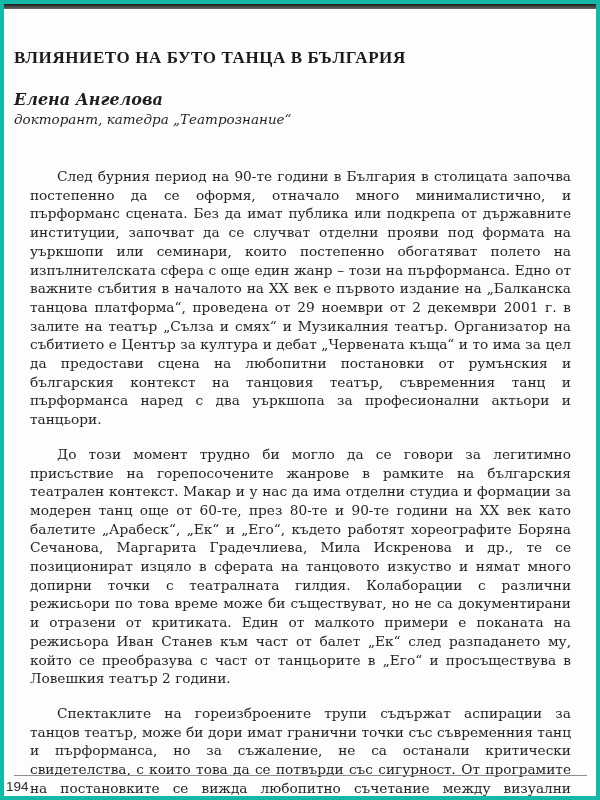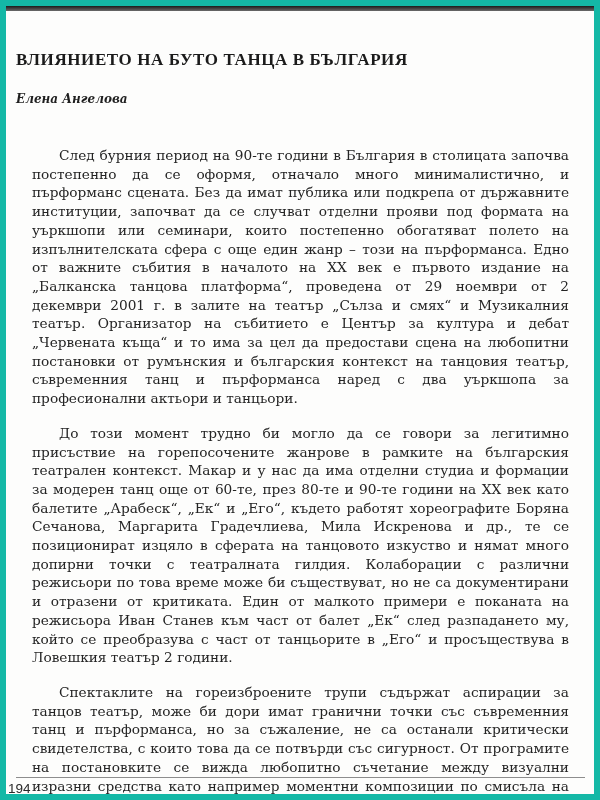--- a/index.html
+++ b/index.html
@@ -6,21 +6,21 @@
     margin: 0;
     padding: 0;
     background: #e8e8e8;
   }
   .page {
     position: relative;
     width: 600px;
     height: 800px;
     box-sizing: border-box;
     background: #fdfdfc;
-    border: 6px solid #14b8a6;
+    border: 4px solid #14b8a6;
     overflow: hidden;
     font-family: "DejaVu Serif", "Liberation Serif", serif;
     color: #222;
   }
   .scan-topbar {
     position: absolute;
     top: 0; left: 0; right: 0;
     height: 5px;
     background: linear-gradient(#1c1c1c, #6a6a6a);
   }
@@ -31,21 +31,21 @@
   .doc-title {
     margin: 44px 0 0 0;
     font-size: 17px;
     font-weight: bold;
     letter-spacing: 0.6px;
     color: #1b1b1b;
     font-family: "Liberation Serif", "DejaVu Serif", serif;
   }
   .author-name {
     margin-top: 22px;
-    font-size: 12px;
+    font-size: 16px;
     font-weight: bold;
     font-style: italic;
     color: #1f1f1f;
   }
   .author-affiliation {
     margin-top: 2px;
     font-size: 13.5px;
     font-style: italic;
     color: #1f1f1f;
   }
@@ -80,20 +80,21 @@
 <body>
 
 <div class="page">
   <div class="scan-topbar"></div>
 
   <div class="content">
     <h1 class="doc-title">ВЛИЯНИЕТО НА БУТО ТАНЦА В БЪЛГАРИЯ</h1>
 
     <div class="author-name">Елена Ангелова</div>
 
+    <div class="author-affiliation">докторант, катедра „Театрознание“</div>
 
     <div class="body-text">
       <p>След бурния период на 90-те години в България в столицата започва постепенно да се оформя, отначало много минималистично, и пърформанс сцената. Без да имат публика или подкрепа от държавните институции, започват да се случват отделни прояви под формата на уъркшопи или семинари, които постепенно обогатяват полето на изпълнителската сфера с още един жанр – този на пърформанса. Едно от важните събития в началото на XX век е първото издание на „Балканска танцова платформа“, проведена от 29 ноември от 2 декември 2001 г. в залите на театър „Сълза и смях“ и Музикалния театър. Организатор на събитието е Център за култура и дебат „Червената къща“ и то има за цел да предостави сцена на любопитни постановки от румънския и българския контекст на танцовия театър, съвременния танц и пърформанса наред с два уъркшопа за професионални актьори и танцьори.</p>
       <p>До този момент трудно би могло да се говори за легитимно присъствие на горепосочените жанрове в рамките на българския театрален контекст. Макар и у нас да има отделни студиа и формации за модерен танц още от 60-те, през 80-те и 90-те години на XX век като балетите „Арабеск“, „Ек“ и „Его“, където работят хореографите Боряна Сечанова, Маргарита Градечлиева, Мила Искренова и др., те се позиционират изцяло в сферата на танцовото изкуство и нямат много допирни точки с театралната гилдия. Колаборации с различни режисьори по това време може би съществуват, но не са документирани и отразени от критиката. Един от малкото примери е поканата на режисьора Иван Станев към част от балет „Ек“ след разпадането му, който се преобразува с част от танцьорите в „Его“ и просъществува в Ловешкия театър 2 години.</p>
       <p>Спектаклите на гореизброените трупи съдържат аспирации за танцов театър, може би дори имат гранични точки със съвременния танц и пърформанса, но за съжаление, не са останали критически свидетелства, с които това да се потвърди със сигурност. От програмите на постановките се вижда любопитно съчетание между визуални изразни средства като например моментни композиции по смисъла на рисуване на картина на сцената и движение на тялото. От снимки и свидетелства на съвременници в някои от спектаклите може да се проследи влиянието от немския експресионистичен свободен танц. Хореографиите съдържат постижения на изпълнителско, композиционно и концептуално ниво и</p>
     </div>
   </div>
 
   <div class="footer-rule"></div>
   <div class="page-number">194</div>

